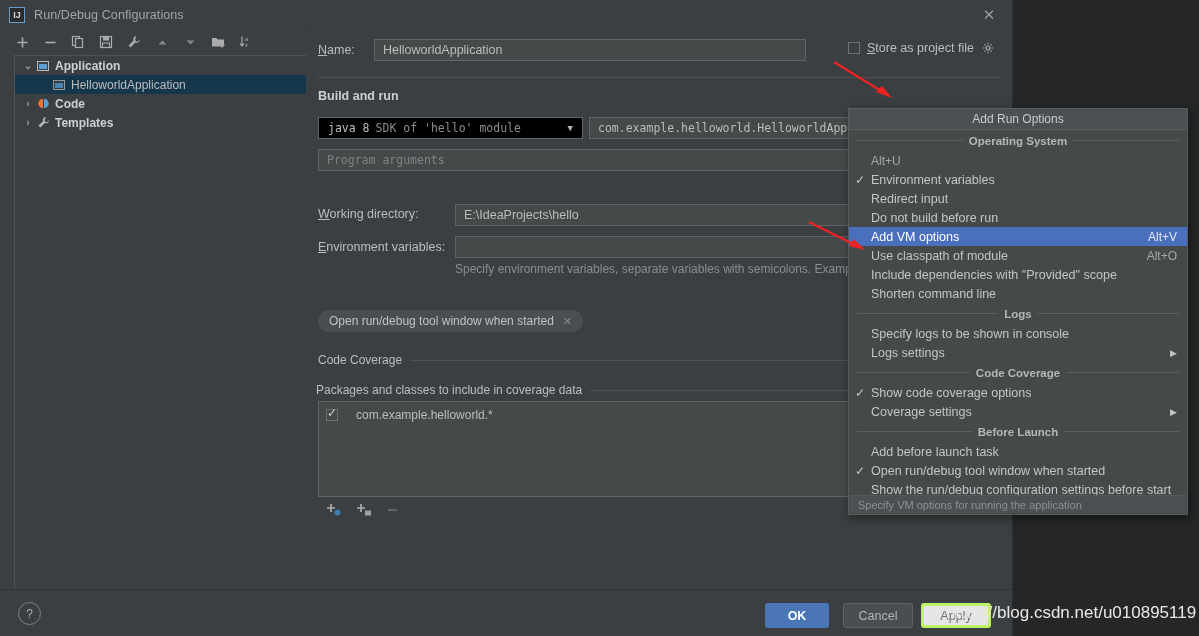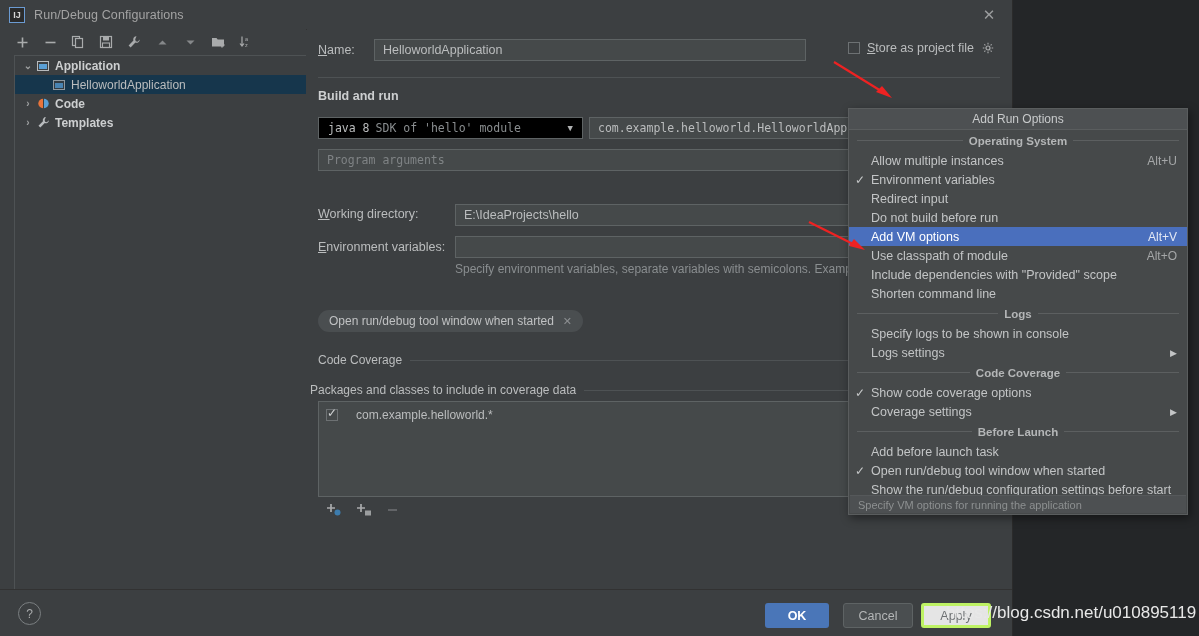--- a/index.html
+++ b/index.html
@@ -465,21 +465,21 @@
       <div class="chip" style="left:11px;top:281px;">
         <span>Open run/debug tool window when started</span>
         <span class="x">✕</span>
       </div>
 
       <div class="group-line-wrap" style="left:11px;top:324px;width:683px;">
         <span class="group-lbl">Code Coverage</span>
         <span class="group-line" style="flex:1;"></span>
       </div>
 
-      <div class="group-line-wrap" style="left:3px;top:354px;width:683px;justify-content:center;">
+      <div class="group-line-wrap" style="left:9px;top:354px;width:683px;justify-content:center;">
         <span class="group-lbl">Packages and classes to include in coverage data</span>
         <span class="group-line" style="flex:1;"></span>
       </div>
 
       <div class="cov-box" style="left:11px;top:372px;width:683px;height:96px;">
         <div class="cov-item">
           <span class="chk-box checked"></span>
           <span>com.example.helloworld.*</span>
         </div>
       </div>
@@ -518,21 +518,20 @@
   <div class="popup">
     <div class="popup-head">Add Run Options</div>
 
     <div class="sep">
       <span class="ln"></span>
         <span class="tx">Operating System</span>
         <span class="ln"></span>
     </div>
     <div class="mi">
       <span class="check"></span>
-      <span class="mlabel">Allow multiple instances</span>
       <span class="acc">Alt+U</span>
     </div>
     <div class="mi">
       <span class="check">✓</span>
       <span class="mlabel">Environment variables</span>
       <span class="acc"></span>
     </div>
     <div class="mi">
       <span class="check"></span>
       <span class="mlabel">Redirect input</span>

